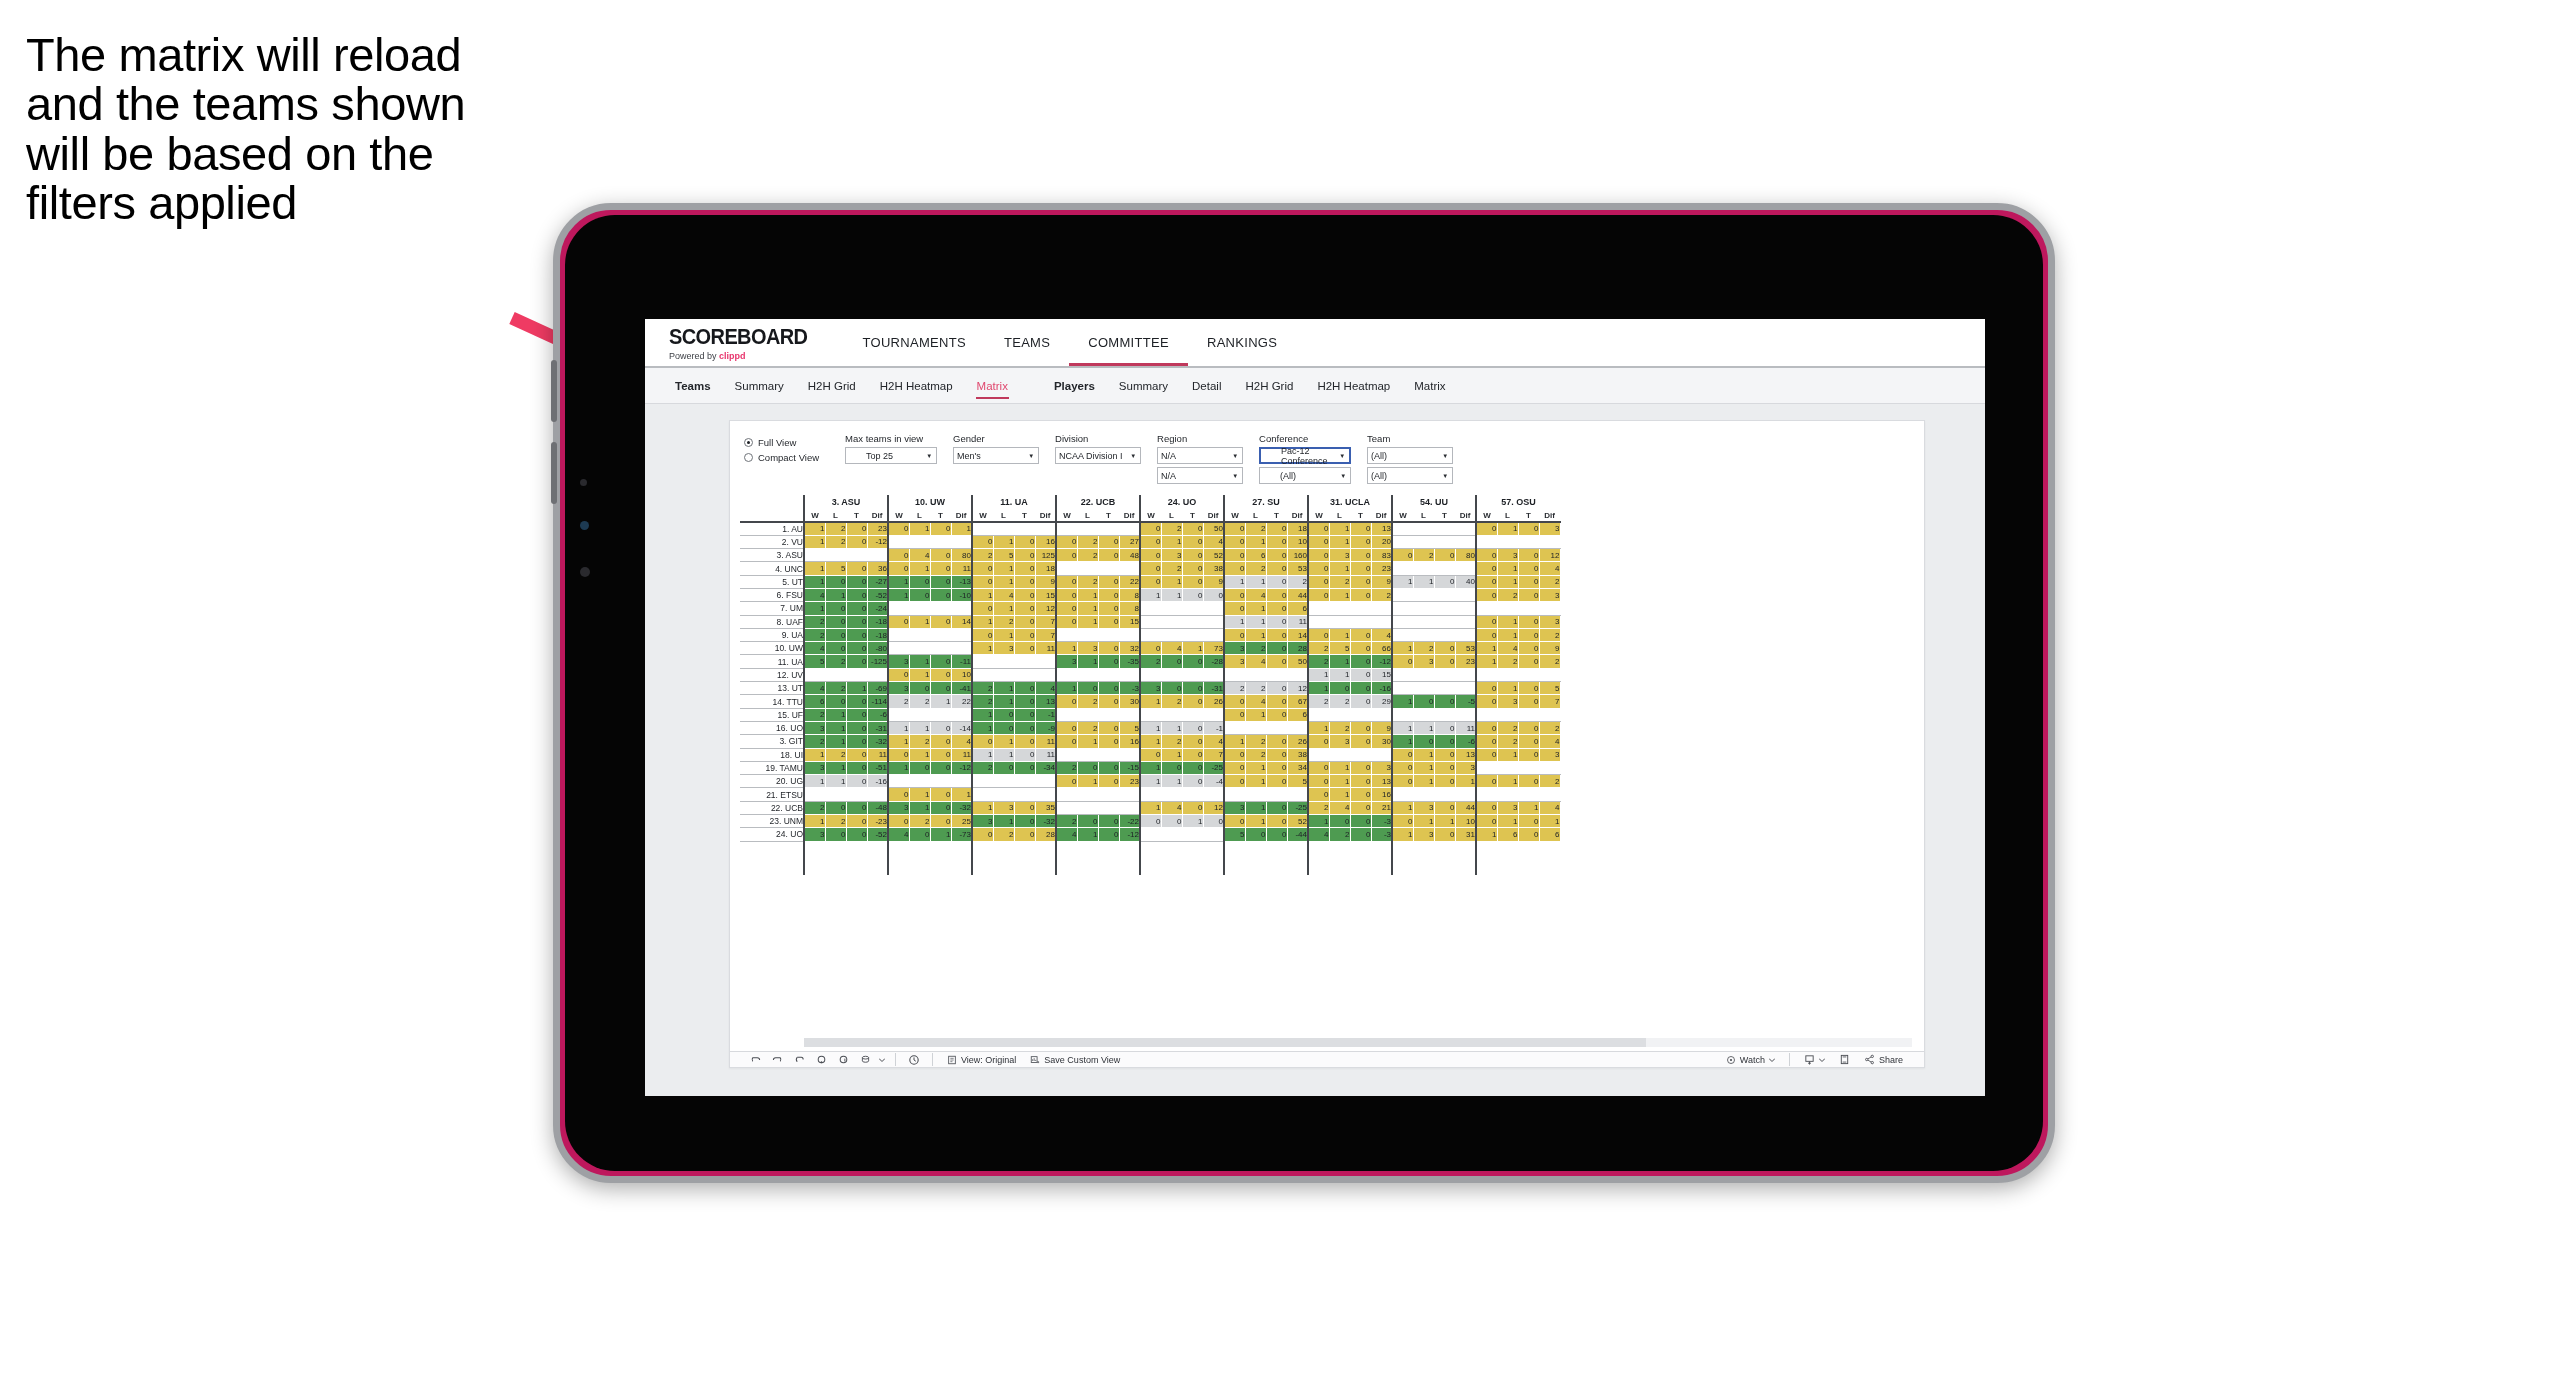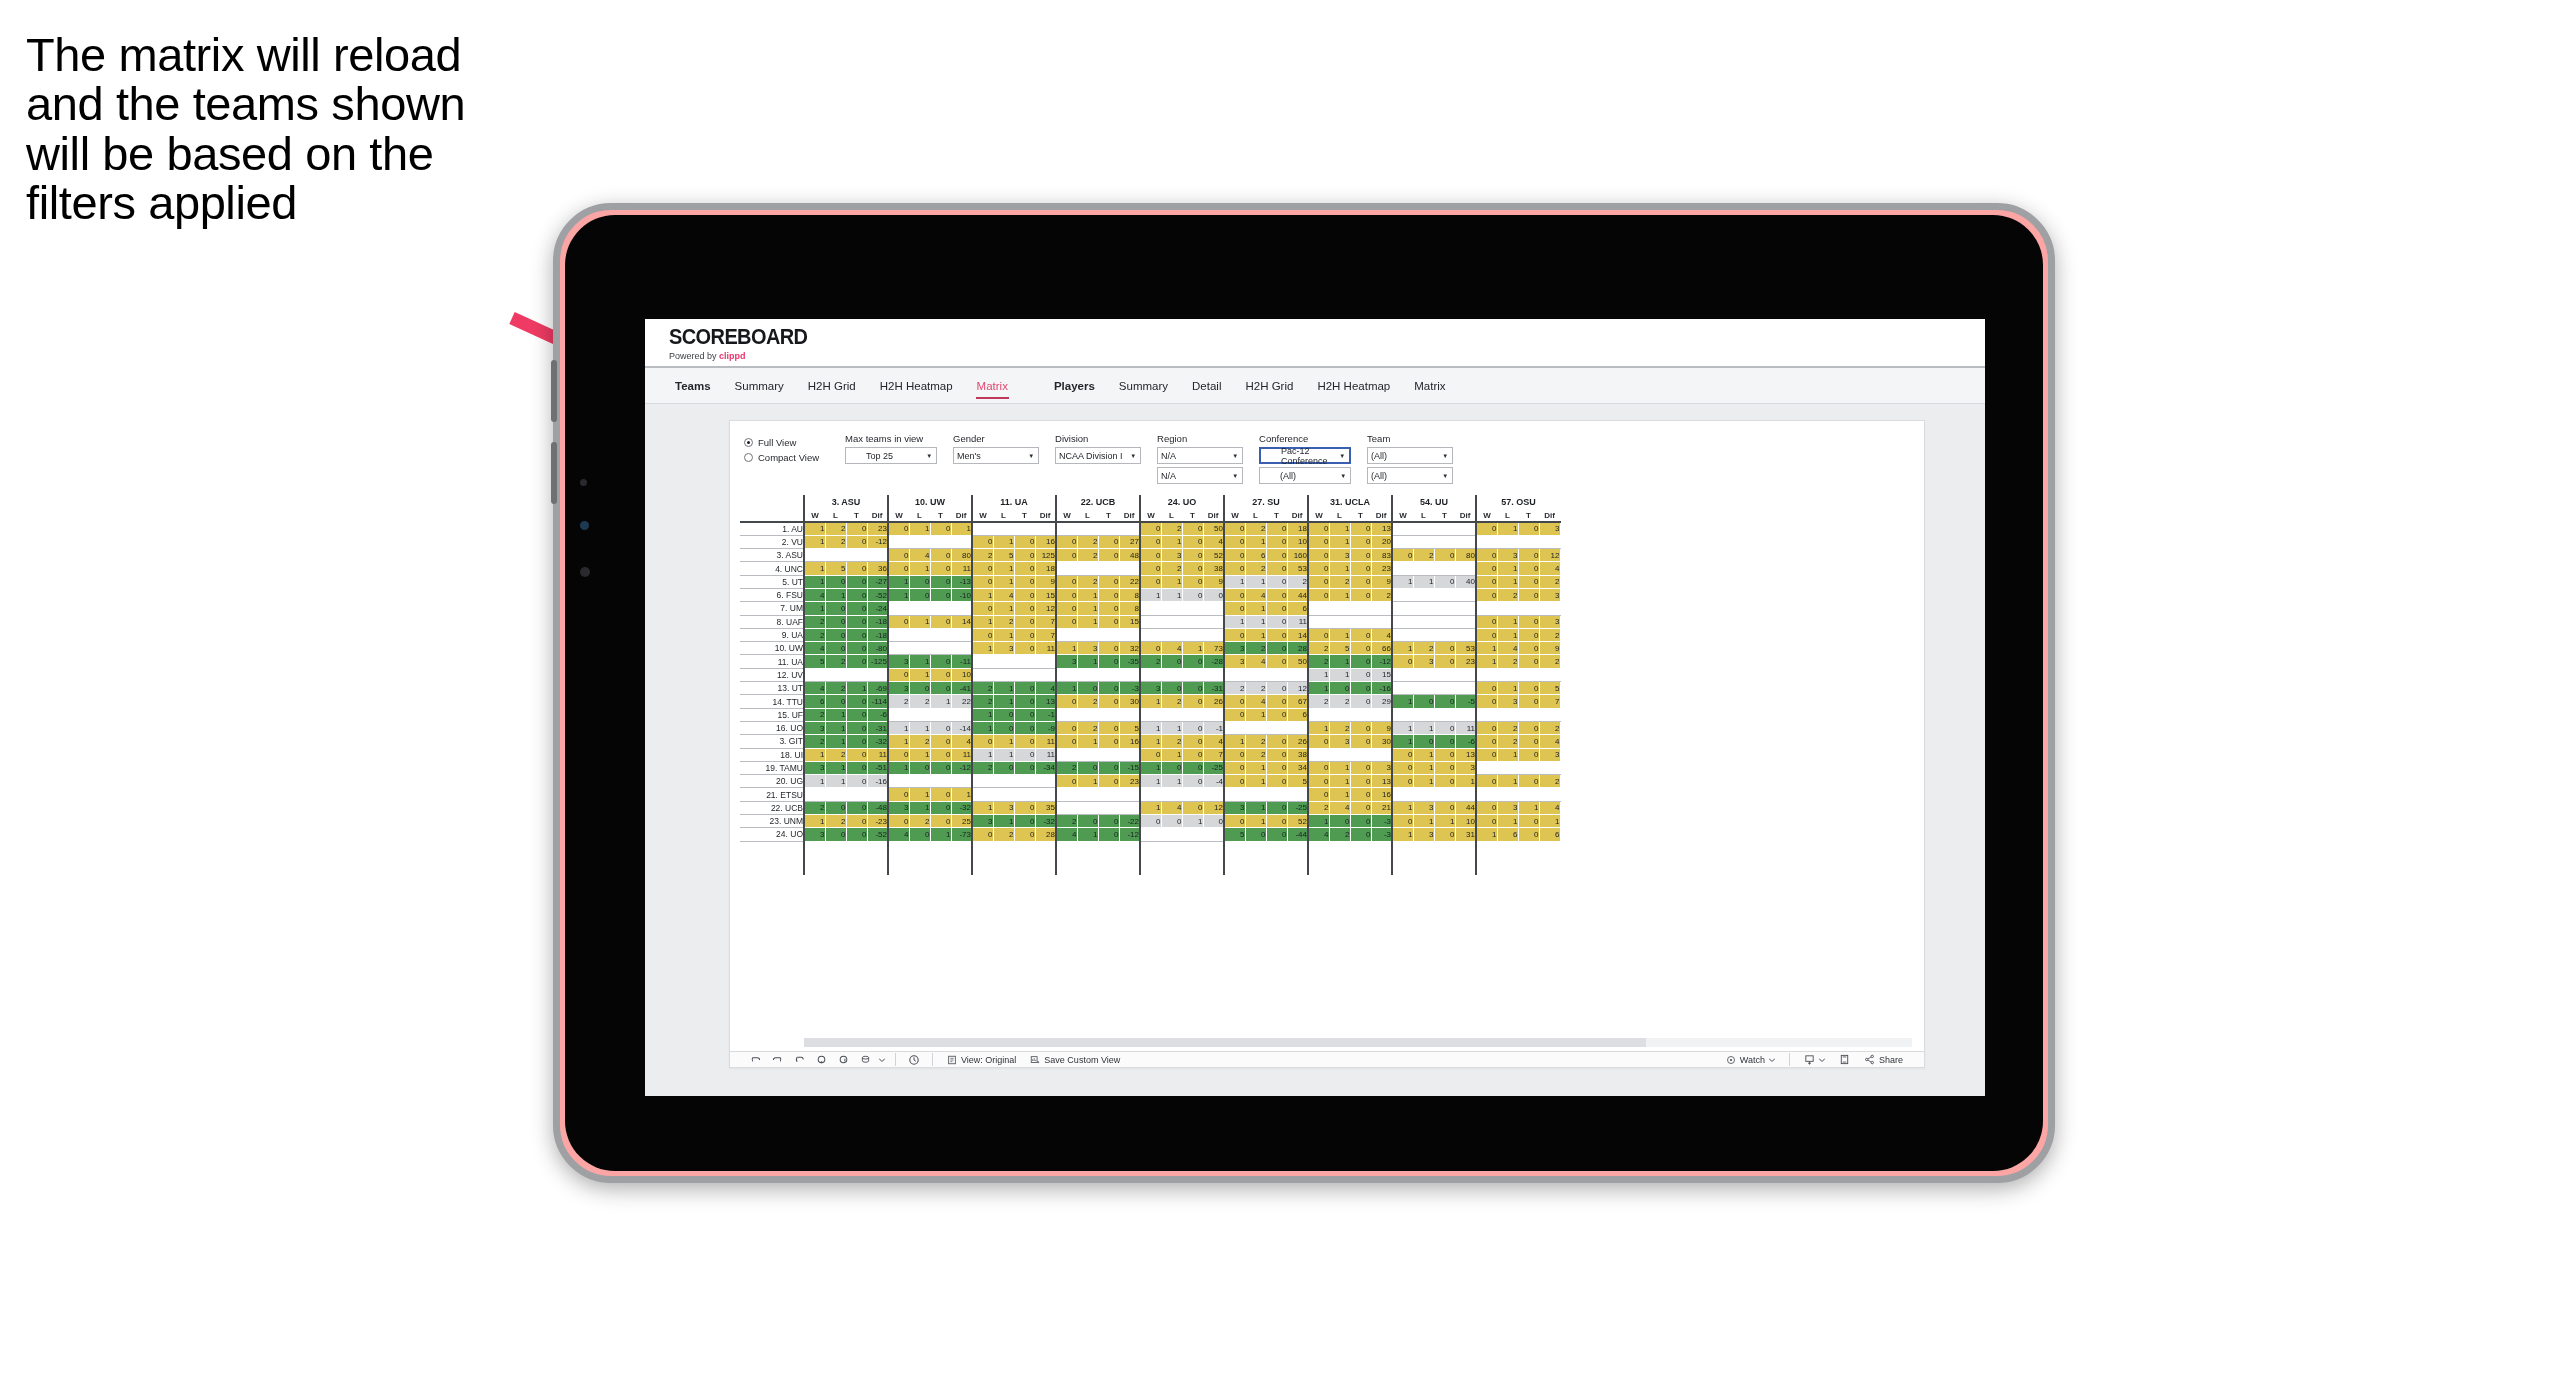--- a/index.html
+++ b/index.html
@@ -16,21 +16,21 @@
     position: absolute; left: 26px; top: 30px; width: 510px;
     font-size: 47px; line-height: 1.05; color: #000;
     font-family: "Liberation Sans", sans-serif; letter-spacing: -0.4px;
   }
   .arrow-svg { position: absolute; left: 0; top: 0; width: 2568px; height: 1382px; pointer-events: none; }
 
   
   .tablet {
     position: absolute; left: 553px; top: 203px;
     width: 1502px; height: 980px;
-    background: #fca5a5;
+    background: #be185d;
     border-radius: 58px;
     border: 7px solid #9ea0a4;
     box-shadow: 0 6px 22px rgba(0,0,0,.32);
   }
   .tablet-inner {
     position: absolute; inset: 5px;
     background: #050505; border-radius: 50px;
   }
   .tab-btn { position: absolute; background: #6e7074; border-radius: 3px; }
   .tab-btn.vol-a { left: -9px; top: 150px; width: 6px; height: 62px; }
@@ -188,20 +188,26 @@
       <div class="tab-dot" style="top:306px;width:9px;height:9px;background:#1d3a52;"></div>
       <div class="tab-dot" style="top:352px;width:10px;height:10px;"></div>
 
       <div class="screen">
 
         <div class="topnav">
           <div class="brand">
             <div class="brand-name">SCOREBOARD</div>
             <div class="brand-sub"><span>Powered by </span><span class="clippd">clippd</span></div>
           </div>
+          <div class="topnav-items" id="topnav-items">
+              <div class="topnav-item">TOURNAMENTS</div>
+              <div class="topnav-item">TEAMS</div>
+              <div class="topnav-item active">COMMITTEE</div>
+              <div class="topnav-item">RANKINGS</div>
+            </div>
         </div>
 
         <div class="subnav">
           <div class="subgroup" id="sub-teams">
               <div class="subnav-item bold">Teams</div>
               <div class="subnav-item">Summary</div>
               <div class="subnav-item">H2H Grid</div>
               <div class="subnav-item">H2H Heatmap</div>
               <div class="subnav-item active">Matrix</div>
             </div>

